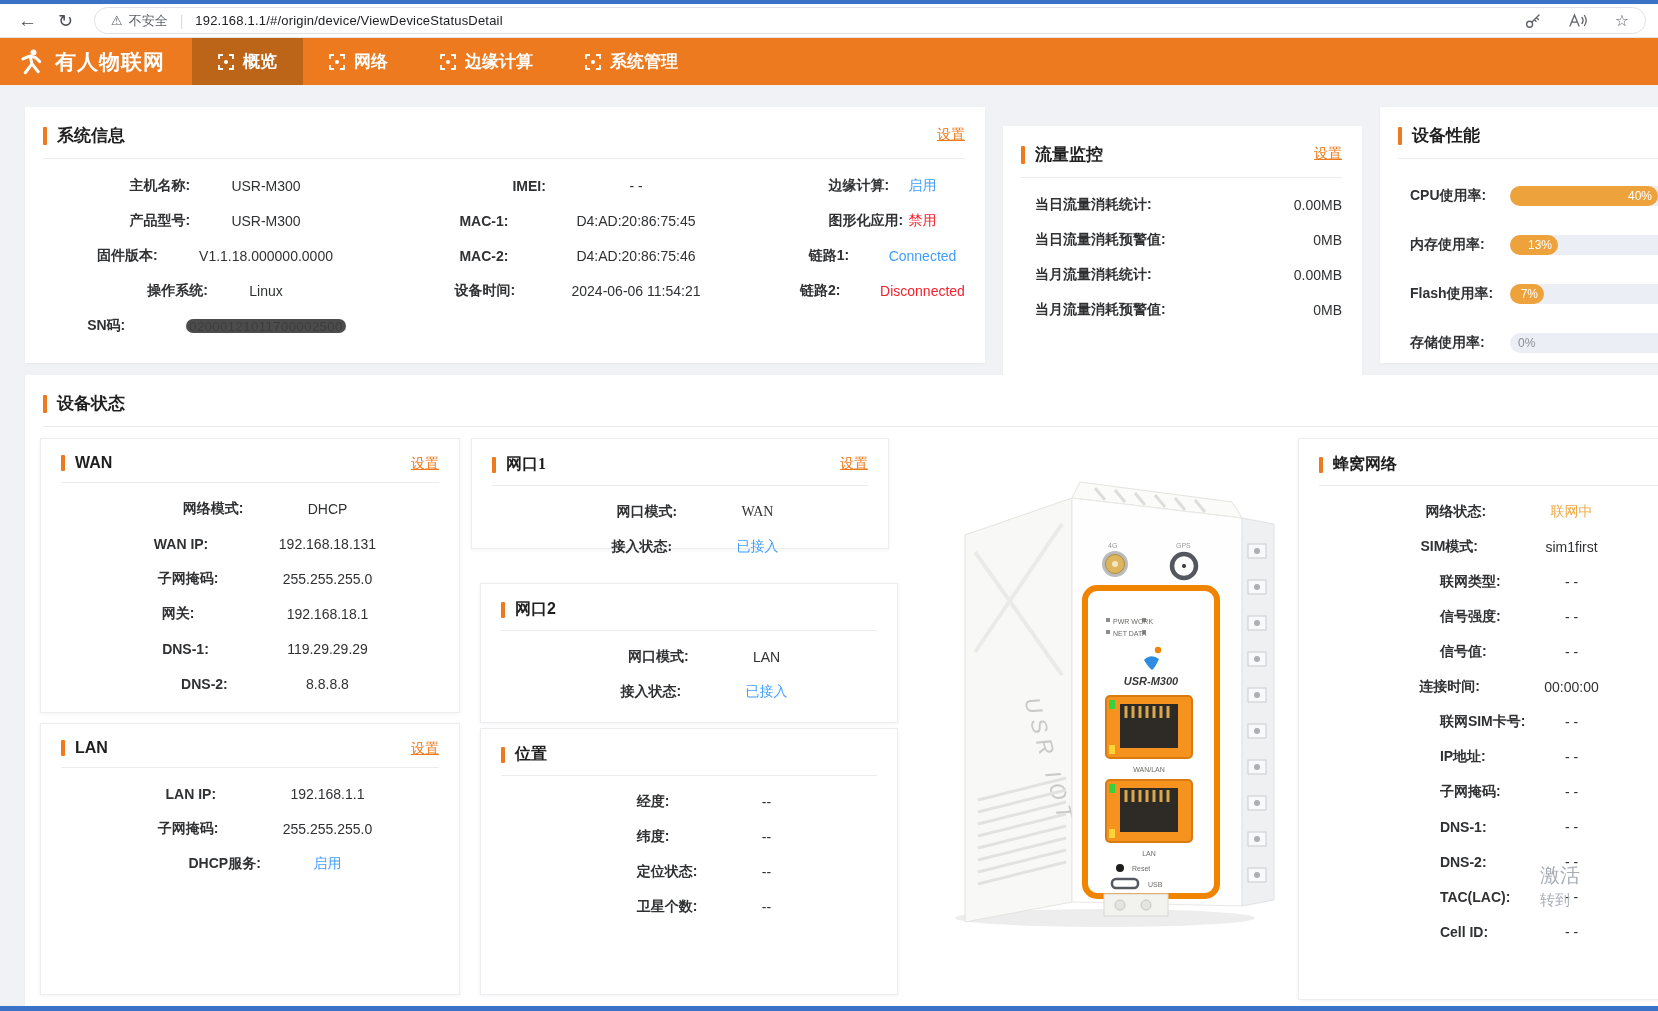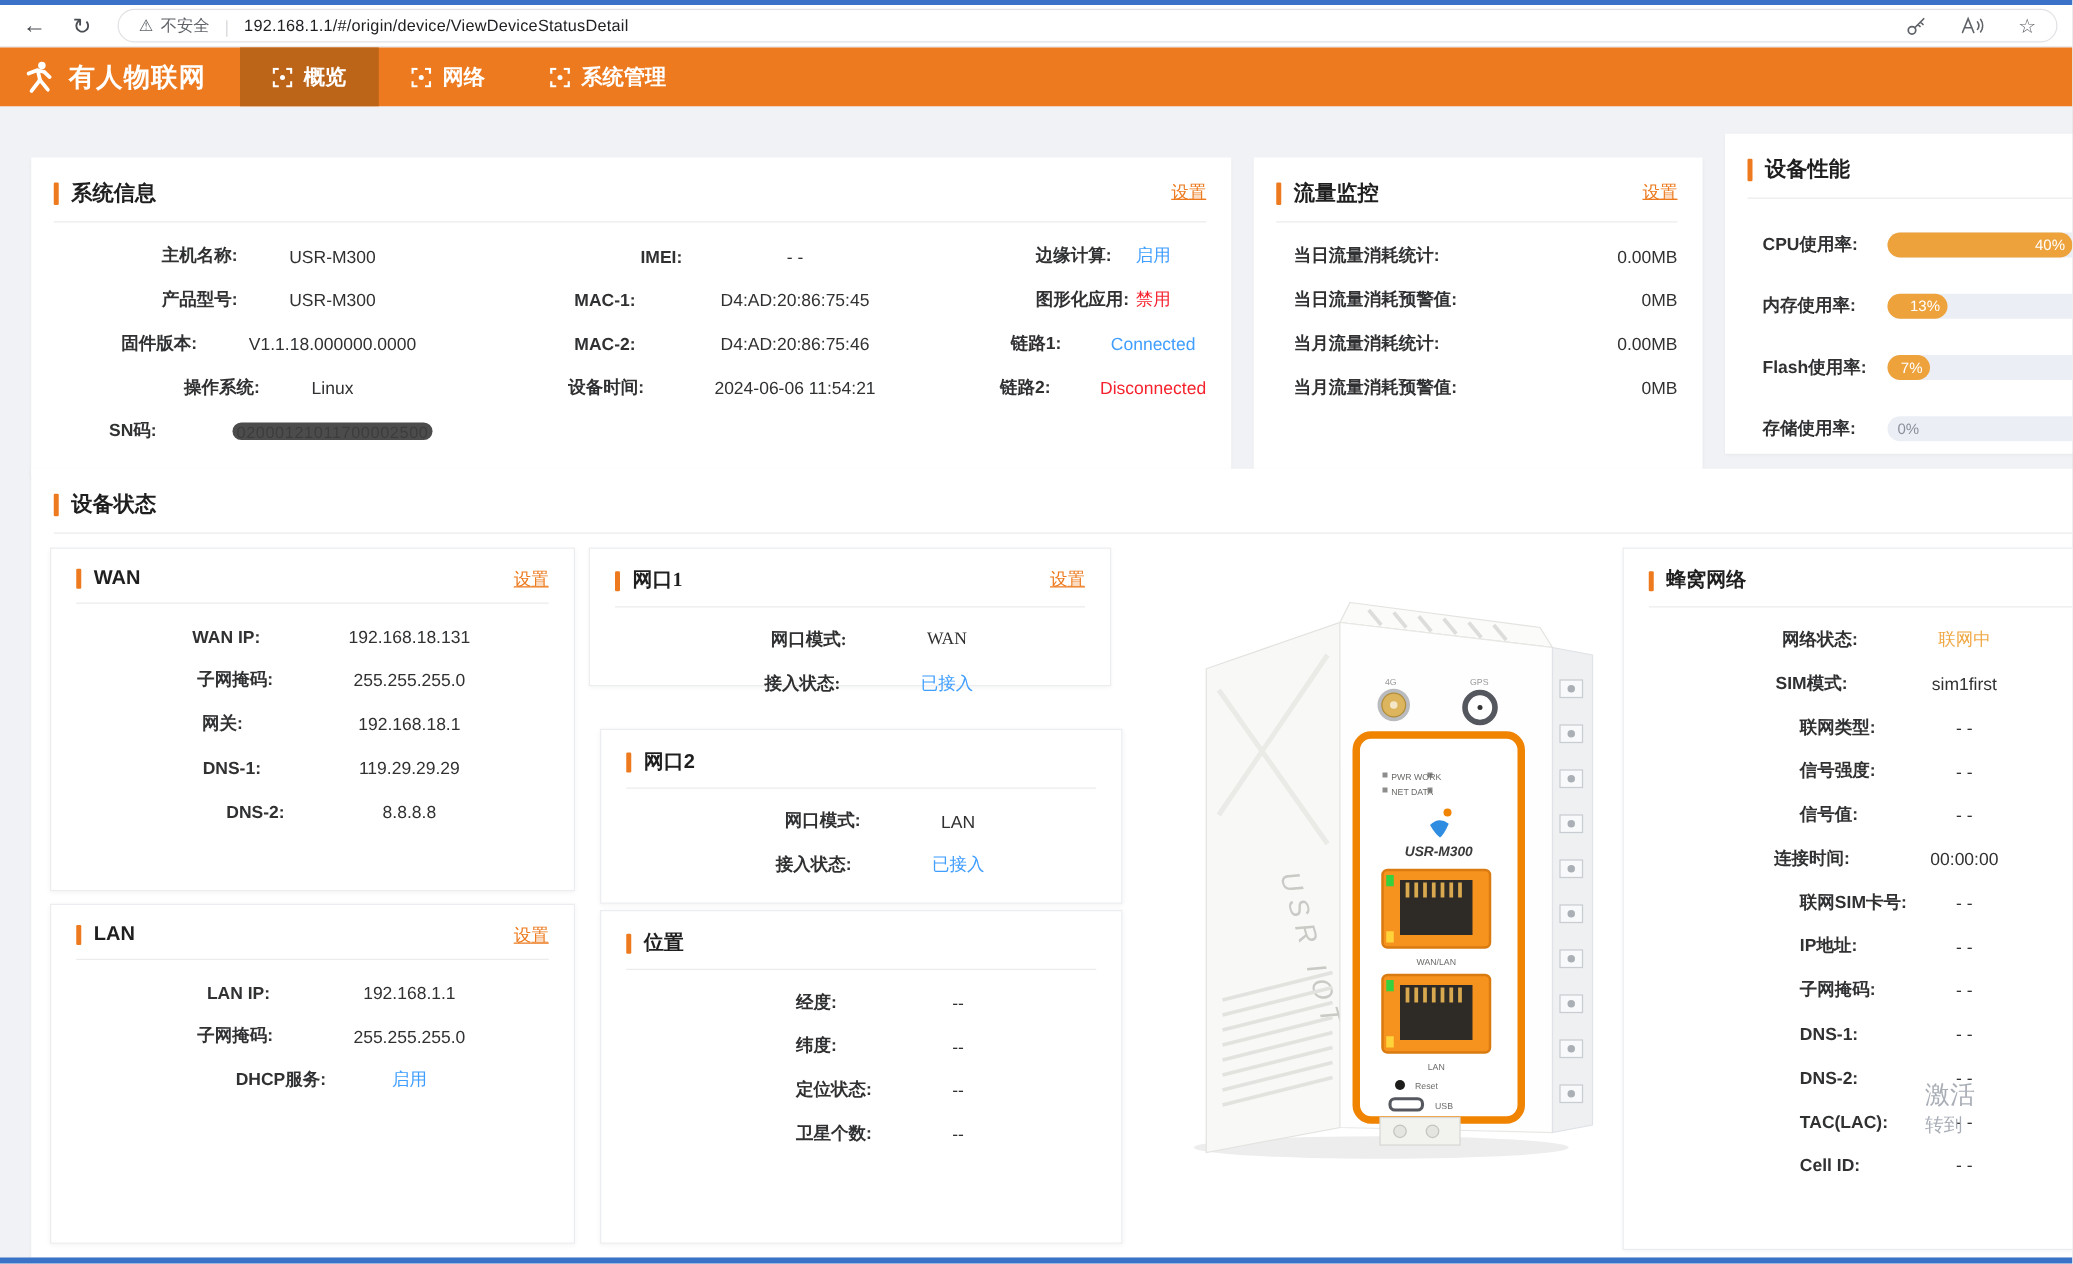--- a/index.html
+++ b/index.html
@@ -148,26 +148,33 @@
           <path d="M1 5 V1 H5 M11 1 H15 V5 M15 11 V15 H11 M5 15 H1 V11"></path>
             <circle cx="8" cy="8" r="2" fill="currentColor" stroke="none"></circle>
         </svg>
         <span>网络</span>
       </div>
       <div class="tab">
         <svg width="16" height="16" viewBox="0 0 16 16" fill="none" stroke="currentColor" stroke-width="1.8">
           <path d="M1 5 V1 H5 M11 1 H15 V5 M15 11 V15 H11 M5 15 H1 V11"></path>
             <circle cx="8" cy="8" r="2" fill="currentColor" stroke="none"></circle>
         </svg>
+        <span>边缘计算</span>
+      </div>
+      <div class="tab">
+        <svg width="16" height="16" viewBox="0 0 16 16" fill="none" stroke="currentColor" stroke-width="1.8">
+          <path d="M1 5 V1 H5 M11 1 H15 V5 M15 11 V15 H11 M5 15 H1 V11"></path>
+            <circle cx="8" cy="8" r="2" fill="currentColor" stroke="none"></circle>
+        </svg>
         <span>系统管理</span>
       </div>
     </div>
   </div>
 
-  <div class="panel" style="left:25px;top:107px;width:960px;height:256px;margin-top:19px;">
+  <div class="panel" style="left:25px;top:107px;width:960px;height:256px;">
     <div class="phead">
       <span class="bar"></span>
       <span class="ptitle">系统信息</span>
       <a class="settings">设置</a>
     </div>
     <div class="pdiv"></div>
     <div class="sys-body">
       <div class="sys-c1">
         <div class="row">
             <span class="lb">主机名称:</span>
@@ -309,20 +316,24 @@
     <div class="pdiv"></div>
 
     <div class="card" style="left:15px;top:63px;width:420px;height:275px;">
       <div class="chead">
         <span class="bar"></span>
         <span class="ctitle">WAN</span>
         <a class="settings">设置</a>
       </div>
       <div class="cdiv"></div>
       <div class="cbody">
+        <div class="row">
+            <span class="lb">网络模式:</span>
+            <span class="vl">DHCP</span>
+          </div>
         <div class="row">
             <span class="lb">WAN IP:</span>
             <span class="vl">192.168.18.131</span>
           </div>
         <div class="row">
             <span class="lb">子网掩码:</span>
             <span class="vl">255.255.255.0</span>
           </div>
         <div class="row">
             <span class="lb">网关:</span>

